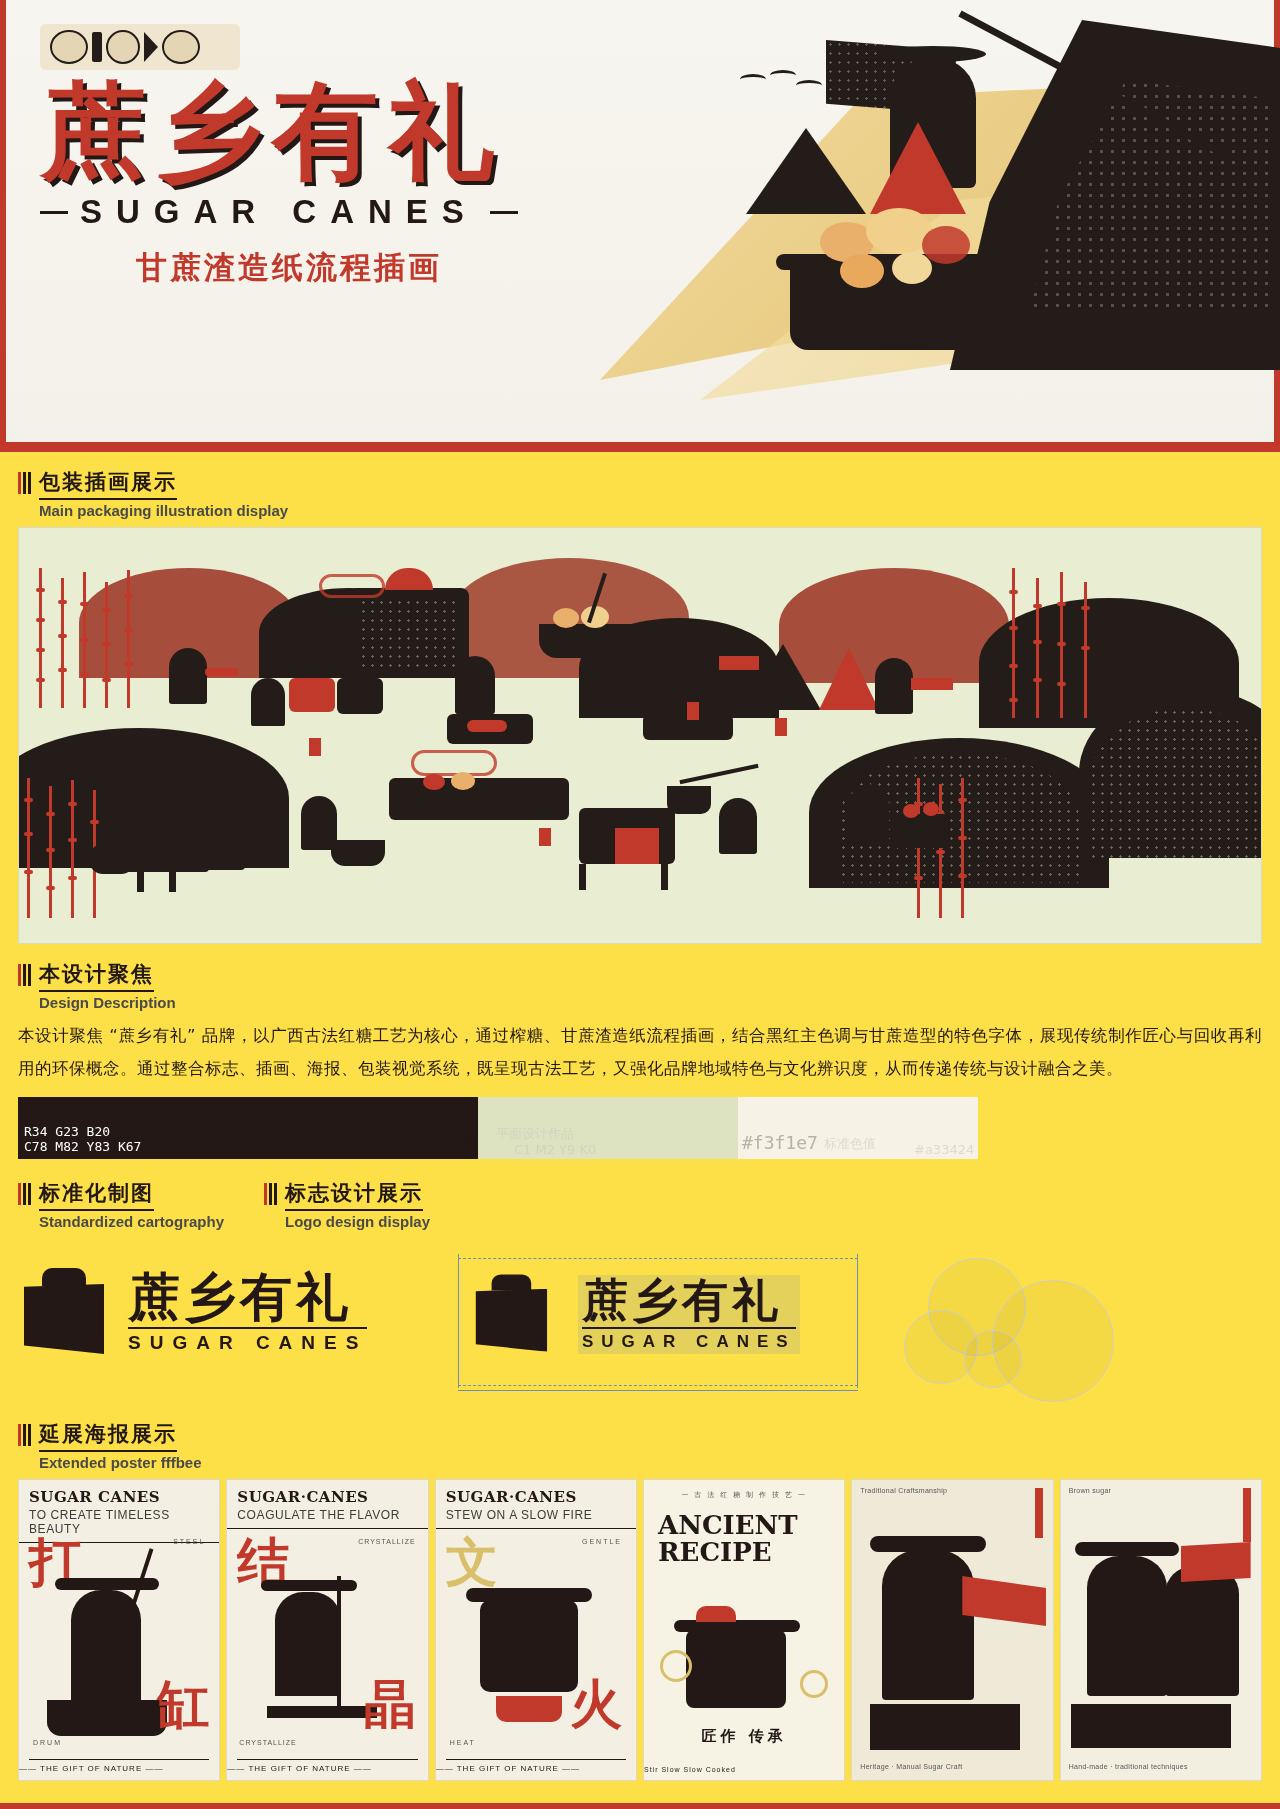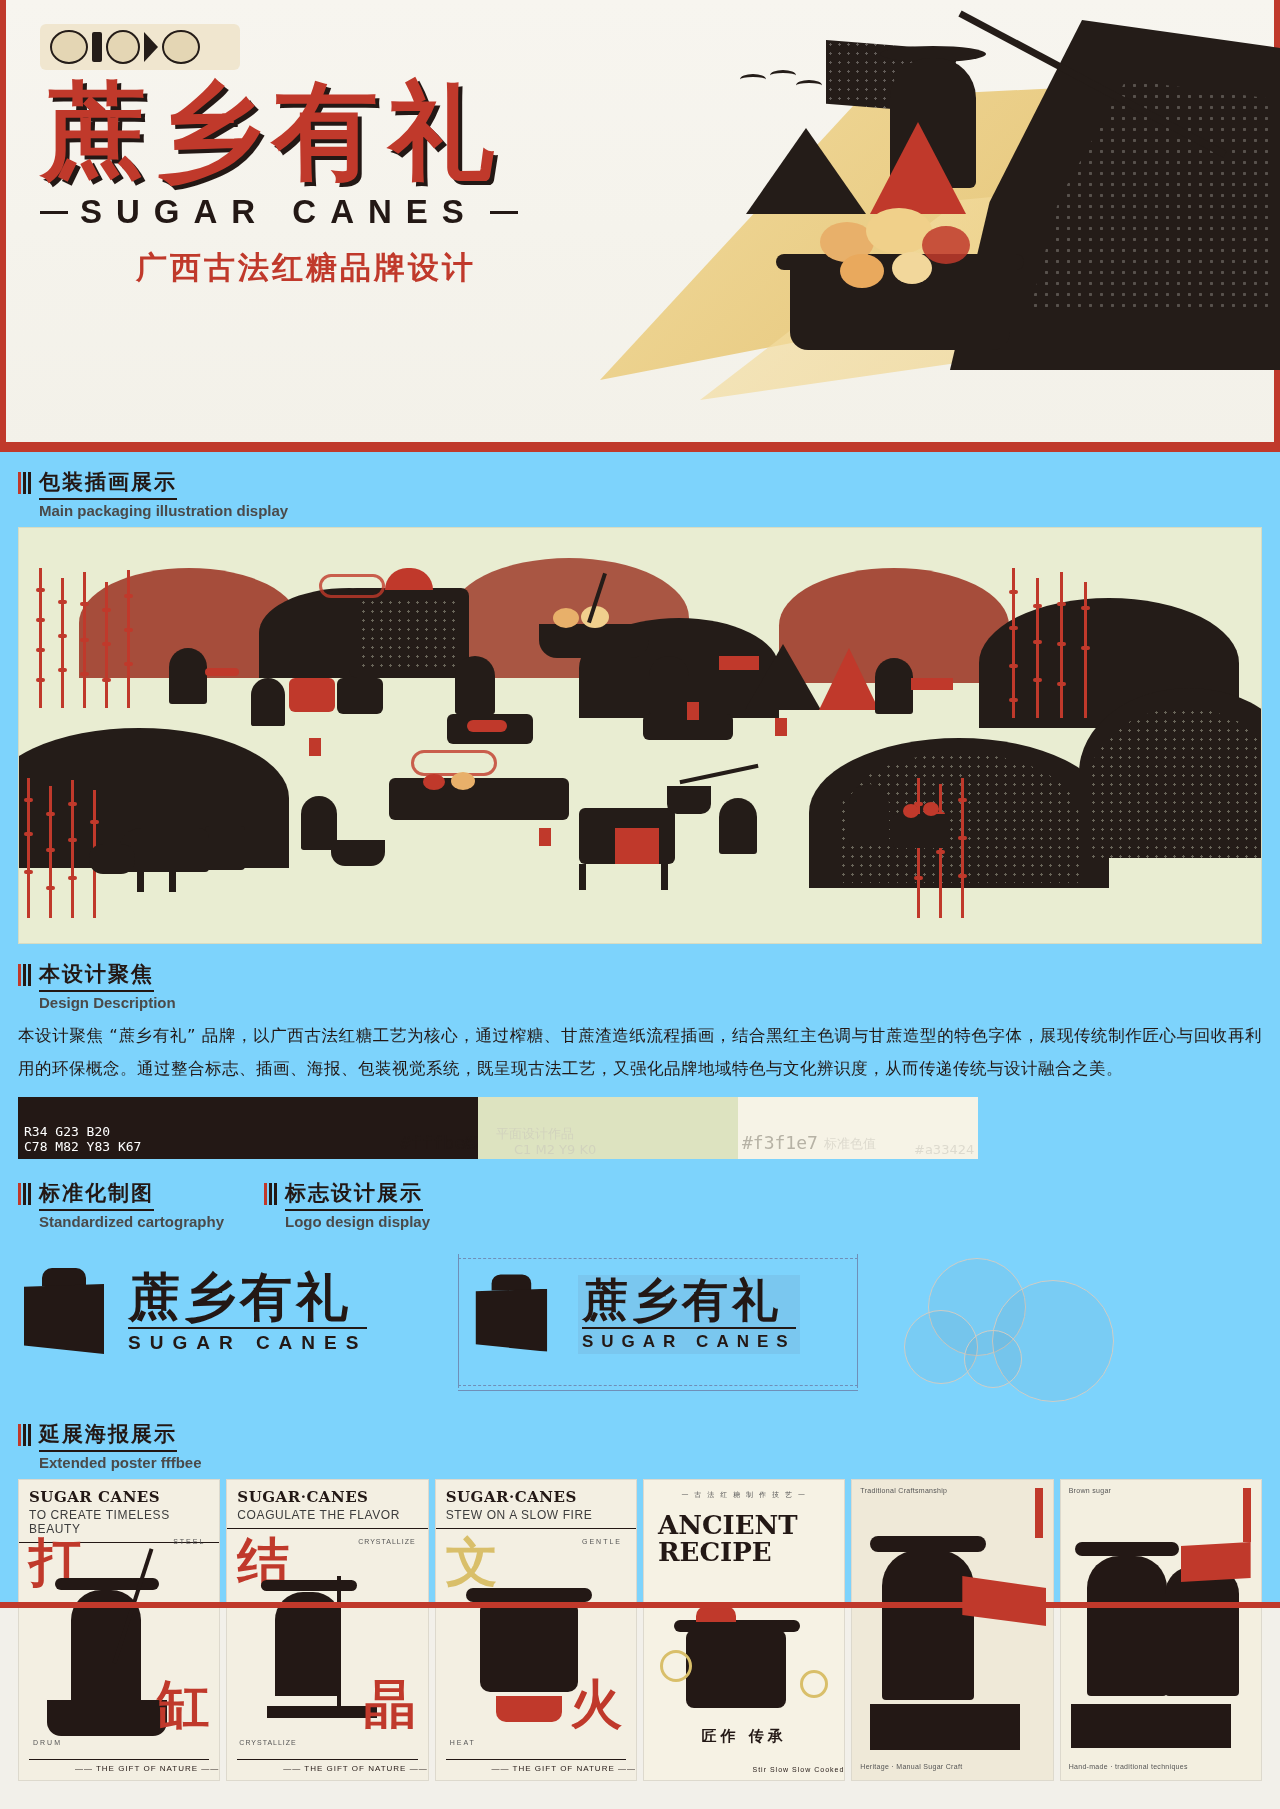--- a/index.html
+++ b/index.html
@@ -2,21 +2,21 @@
 <html><head>
 <meta charset="utf-8">
 <style>
   html,body{margin:0;padding:0;}
   body{
     width:1280px; height:1809px; overflow:hidden;
     background:#f2f0ea;
     font-family:"Liberation Sans", sans-serif;
     color:#231815;
   }
-  .page{position:relative;width:1280px;height:1608px;background:#7dd3fc;}
+  .page{position:relative;width:1280px;height:1809px;background:#fde047;}
 
   
   .hero{position:relative;height:452px;background:linear-gradient(180deg,#f7f5ef 0%,#f3f1e9 100%);overflow:hidden;}
   .hero-rule{position:absolute;left:0;top:0;width:6px;height:452px;background:#c0392b;}
   .hero-rule-r{position:absolute;right:0;top:0;width:6px;height:452px;background:#c0392b;}
   .hero-band{position:absolute;left:0;right:0;bottom:0;height:10px;background:#c0392b;}
 
   .hero-art{position:absolute;right:0;top:0;width:740px;height:452px;}
   .ray{position:absolute;background:#e8c979;opacity:.85;}
   .ray1{left:60px;top:80px;width:620px;height:300px;
@@ -109,21 +109,21 @@
   .guide-solid{position:absolute;background:#6f8fb8;}
   .circlespec{position:absolute;border:1px solid #cfcdc6;border-radius:50%;background:rgba(0,0,0,.03);}
 
   
   .posters{display:flex;gap:6px;margin-top:6px;}
   .poster{flex:1;height:300px;position:relative;overflow:hidden;border:1px solid #ddd9cd;background:#f3efe2;}
   .p-title{font-family:"DejaVu Serif",serif;font-weight:bold;font-size:15px;letter-spacing:.5px;color:#231815;}
   .p-sub{font-size:12px;letter-spacing:.6px;color:#3c3c3c;margin-top:2px;}
   .p-big{position:absolute;font-family:"DejaVu Sans",sans-serif;font-weight:bold;font-size:52px;color:#231815;}
   .p-big.red{color:#c0392b;}
-  .p-foot{position:absolute;left:0;right:0;bottom:7px;text-align:right;font-size:8px;letter-spacing:1px;color:#231815;}
+  .p-foot{position:absolute;left:0;right:0;bottom:7px;text-align:left;font-size:8px;letter-spacing:1px;color:#231815;}
   .p-line{position:absolute;left:10px;right:10px;bottom:20px;height:1px;background:#231815;}
   .p-sil{position:absolute;background:#231815;}
   .tiny{font-size:7px;color:#555;letter-spacing:.3px;}
   .footer-bar{position:absolute;left:0;right:0;bottom:0;height:6px;background:#c0392b;}
 </style>
 </head>
 <body>
 
 <div class="page">
 
@@ -167,21 +167,21 @@
         <div class="seal-circle"></div>
         <div class="seal-tri"></div>
         <div class="seal-ell"></div>
       </div>
       <div class="title-cn">蔗乡有礼</div>
       <div class="title-en">
         <span class="ln"></span>
         <span class="t">SUGAR CANES</span>
         <span class="ln"></span>
       </div>
-      <div class="subtitle-cn">广西古法红糖品牌设计</div>
+      <div class="subtitle-cn">甘蔗渣造纸流程插画</div>
     </div>
     <div class="hero-band"></div>
   </div>
 
   <div class="sec">
     <div class="sec-head">
       <span class="bars">
           <i></i>
           <i></i>
           <i></i>

